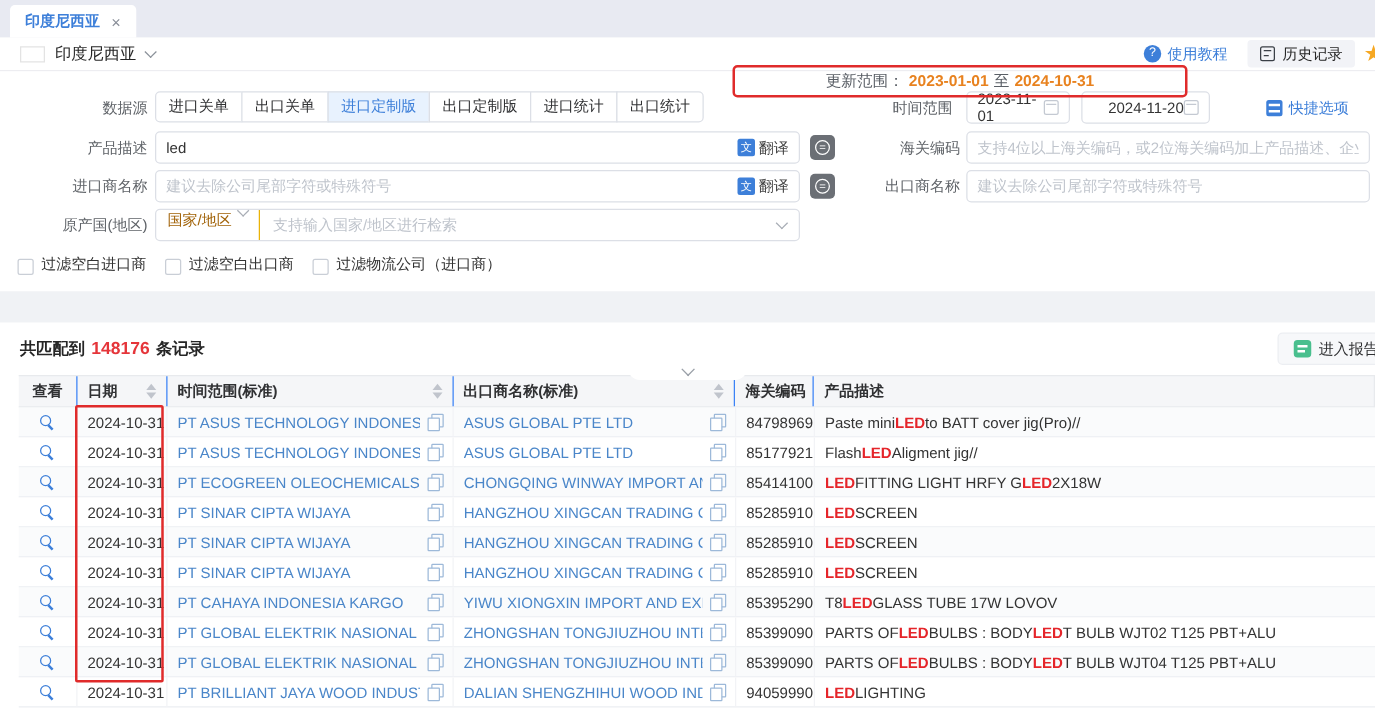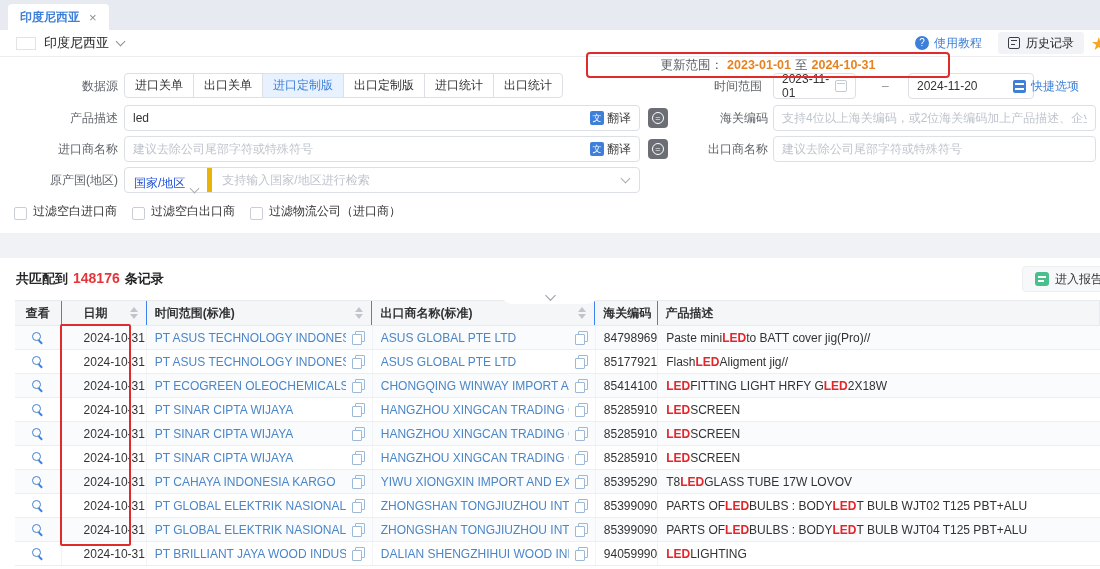--- a/index.html
+++ b/index.html
@@ -67,22 +67,22 @@
   .date-input .val { flex:1; }
   .cal { width:12px; height:12px; border:1px solid #c4c9d2; border-radius:2px; position:relative; flex:none; }
   .cal::before { content:""; position:absolute; top:2px; left:1px; right:1px; height:1px; background:#c4c9d2; }
   .date-sep { position:absolute; color:#909399; line-height:26px; }
   .quick-opts { position:absolute; display:flex; align-items:center; gap:5px; color:#3d7fd9; line-height:26px; cursor:pointer; }
   .quick-icon { width:13px; height:13px; background:#3d7fd9; border-radius:2px; position:relative; }
   .quick-icon::before { content:""; position:absolute; left:2px; right:2px; top:3px; height:2px; background:#fff; }
   .quick-icon::after  { content:""; position:absolute; left:2px; right:2px; top:8px; height:2px; background:#fff; }
   .origin-box { position:absolute; left:124px; width:516px; height:26px; border:1px solid #dcdfe6; border-radius:4px;
                 background:#fff; display:flex; align-items:center; }
-  .origin-prefix { display:flex; align-items:flex-end; gap:6px; padding:0 9px; border-right:5px solid #eab308;
-                   height:100%; color:#1d4ed8; cursor:pointer; }
+  .origin-prefix { display:flex; align-items:flex-start; gap:6px; padding:0 9px; border-right:1px solid #eab308;
+                   height:100%; color:#a16207; cursor:pointer; }
   .origin-prefix .chev-down, .origin-box .chev-down { margin:-3px 0 0 0; border-color:#a8adb5; }
   .origin-box .ph { flex:1; padding-left:10px; color:#bfc4cc; }
   .origin-box .end-chev { margin-right:10px; }
   .cb-row { position:absolute; left:14px; top:146px; display:flex; gap:15px; align-items:center; }
   .cb-item { display:flex; align-items:flex-end; gap:6px; cursor:pointer; color:#333; }
   .cb { width:13px; height:13px; border:1px solid #c9ced6; border-radius:2px; background:#fff; flex:none; }
   .collapse-handle { position:absolute; top:233px; left:50%; transform:translateX(-50%); width:96px; height:14px;
                      background:#fff; border-radius:0 0 10px 10px; display:flex; align-items:center;
                      justify-content:center; z-index:3; cursor:pointer; }
   .collapse-handle .chev-down { margin:-4px 0 0 0; transform:rotate(45deg) scale(1.1); border-color:#9aa0a8; }
@@ -106,21 +106,21 @@
   .sort { display:inline-flex; flex-direction:column; gap:2px; margin-left:auto; padding-left:6px; cursor:pointer; }
   .sort i { width:0; height:0; border-left:4px solid transparent; border-right:4px solid transparent; display:block; }
   .sort .up { border-bottom:5px solid #c0c4cc; }
   .sort .dn { border-top:5px solid #c0c4cc; }
   .trow { display:flex; height:24px; border-bottom:1px solid #ebeef2; background:#fff; }
   .trow:nth-child(odd) { background:#fafbfc; }
   .td { display:flex; align-items:center; padding:0 8px; overflow:hidden; white-space:nowrap;
         border-right:1px solid #f2f3f6; }
   .td:last-child { border-right:none; }
   .td.center { justify-content:center; }
-  .c0 { width:47px; } .c1 { width:72px;margin-left:14px; } .c2 { width:229px; } .c3 { width:226px; } .c4 { width:63px; } .c5 { width:448px; }
+  .c0 { width:47px; } .c1 { width:72px; } .c2 { width:229px; } .c3 { width:226px; } .c4 { width:63px; } .c5 { width:448px; }
   .link { color:#4a86c9; overflow:hidden; text-overflow:clip; white-space:nowrap; flex:1; cursor:pointer; }
   .hl { color:#e5252a; font-weight:bold; }
   .mag { width:12px; height:12px; position:relative; display:inline-block; cursor:pointer; }
   .mag::before { content:""; position:absolute; width:7px; height:7px; border:1.5px solid #3d7fd9; border-radius:50%; left:0; top:0; }
   .mag::after { content:""; position:absolute; width:5px; height:1.5px; background:#3d7fd9; transform:rotate(45deg); left:6px; top:9px; }
   .copy-icon { width:12px; height:13px; position:relative; display:inline-block; flex:none; margin-left:6px; cursor:pointer; }
   .copy-icon::before { content:""; position:absolute; left:3px; top:0; width:8px; height:9px; border:1px solid #9db9d9; border-radius:1px; }
   .copy-icon::after  { content:""; position:absolute; left:0; top:3px; width:8px; height:9px; border:1px solid #9db9d9;
                        border-radius:1px; background:#fff; }
 </style>
@@ -169,21 +169,21 @@
         <div class="seg-btn">出口定制版</div>
         <div class="seg-btn">进口统计</div>
         <div class="seg-btn">出口统计</div>
       </div>
     <span class="flabel2" style="left:697px;width:65px;">时间范围</span>
     <div class="date-input" style="left:773px;width:83px;">
       <span class="val">2023-11-01</span>
       <span class="cal"></span>
     </div>
     <span class="date-sep" style="left:882px;">–</span>
-    <div class="date-input" style="left:908px;width:126px;">
+    <div class="date-input" style="left:865px;width:103px;text-align:right;">
       <span class="val">2024-11-20</span>
       <span class="cal"></span>
     </div>
     <span class="quick-opts" style="left:1013px;">
       <span class="quick-icon"></span>
       <span>快捷选项</span>
     </span>
   </div>
 
   <div class="frow" style="top:48px;">

